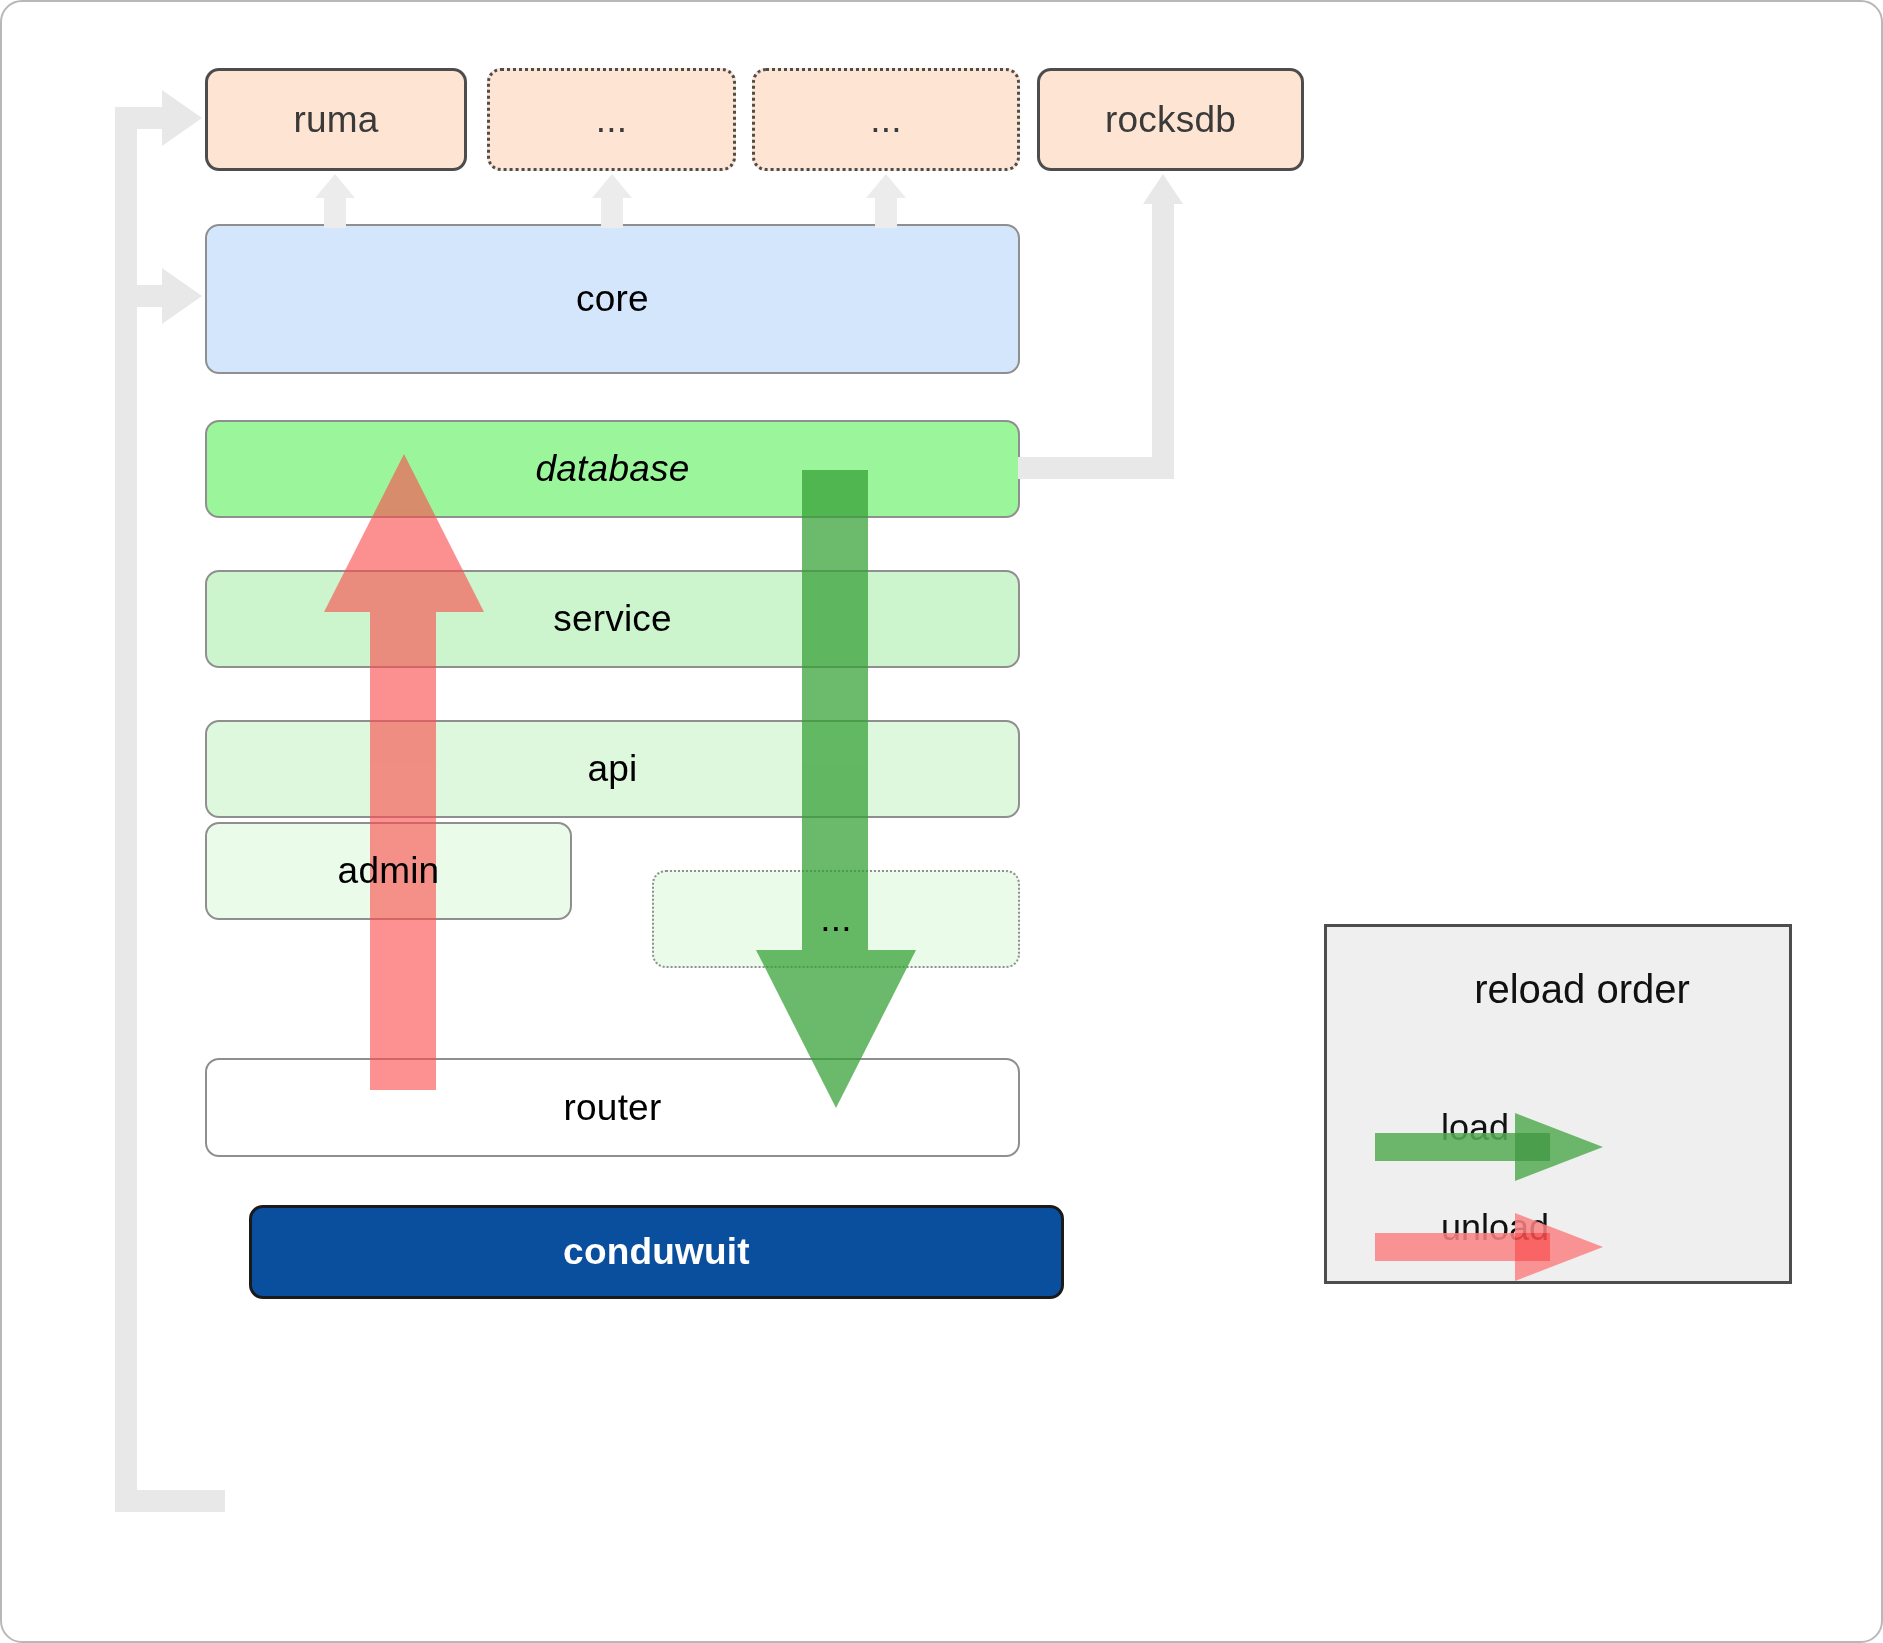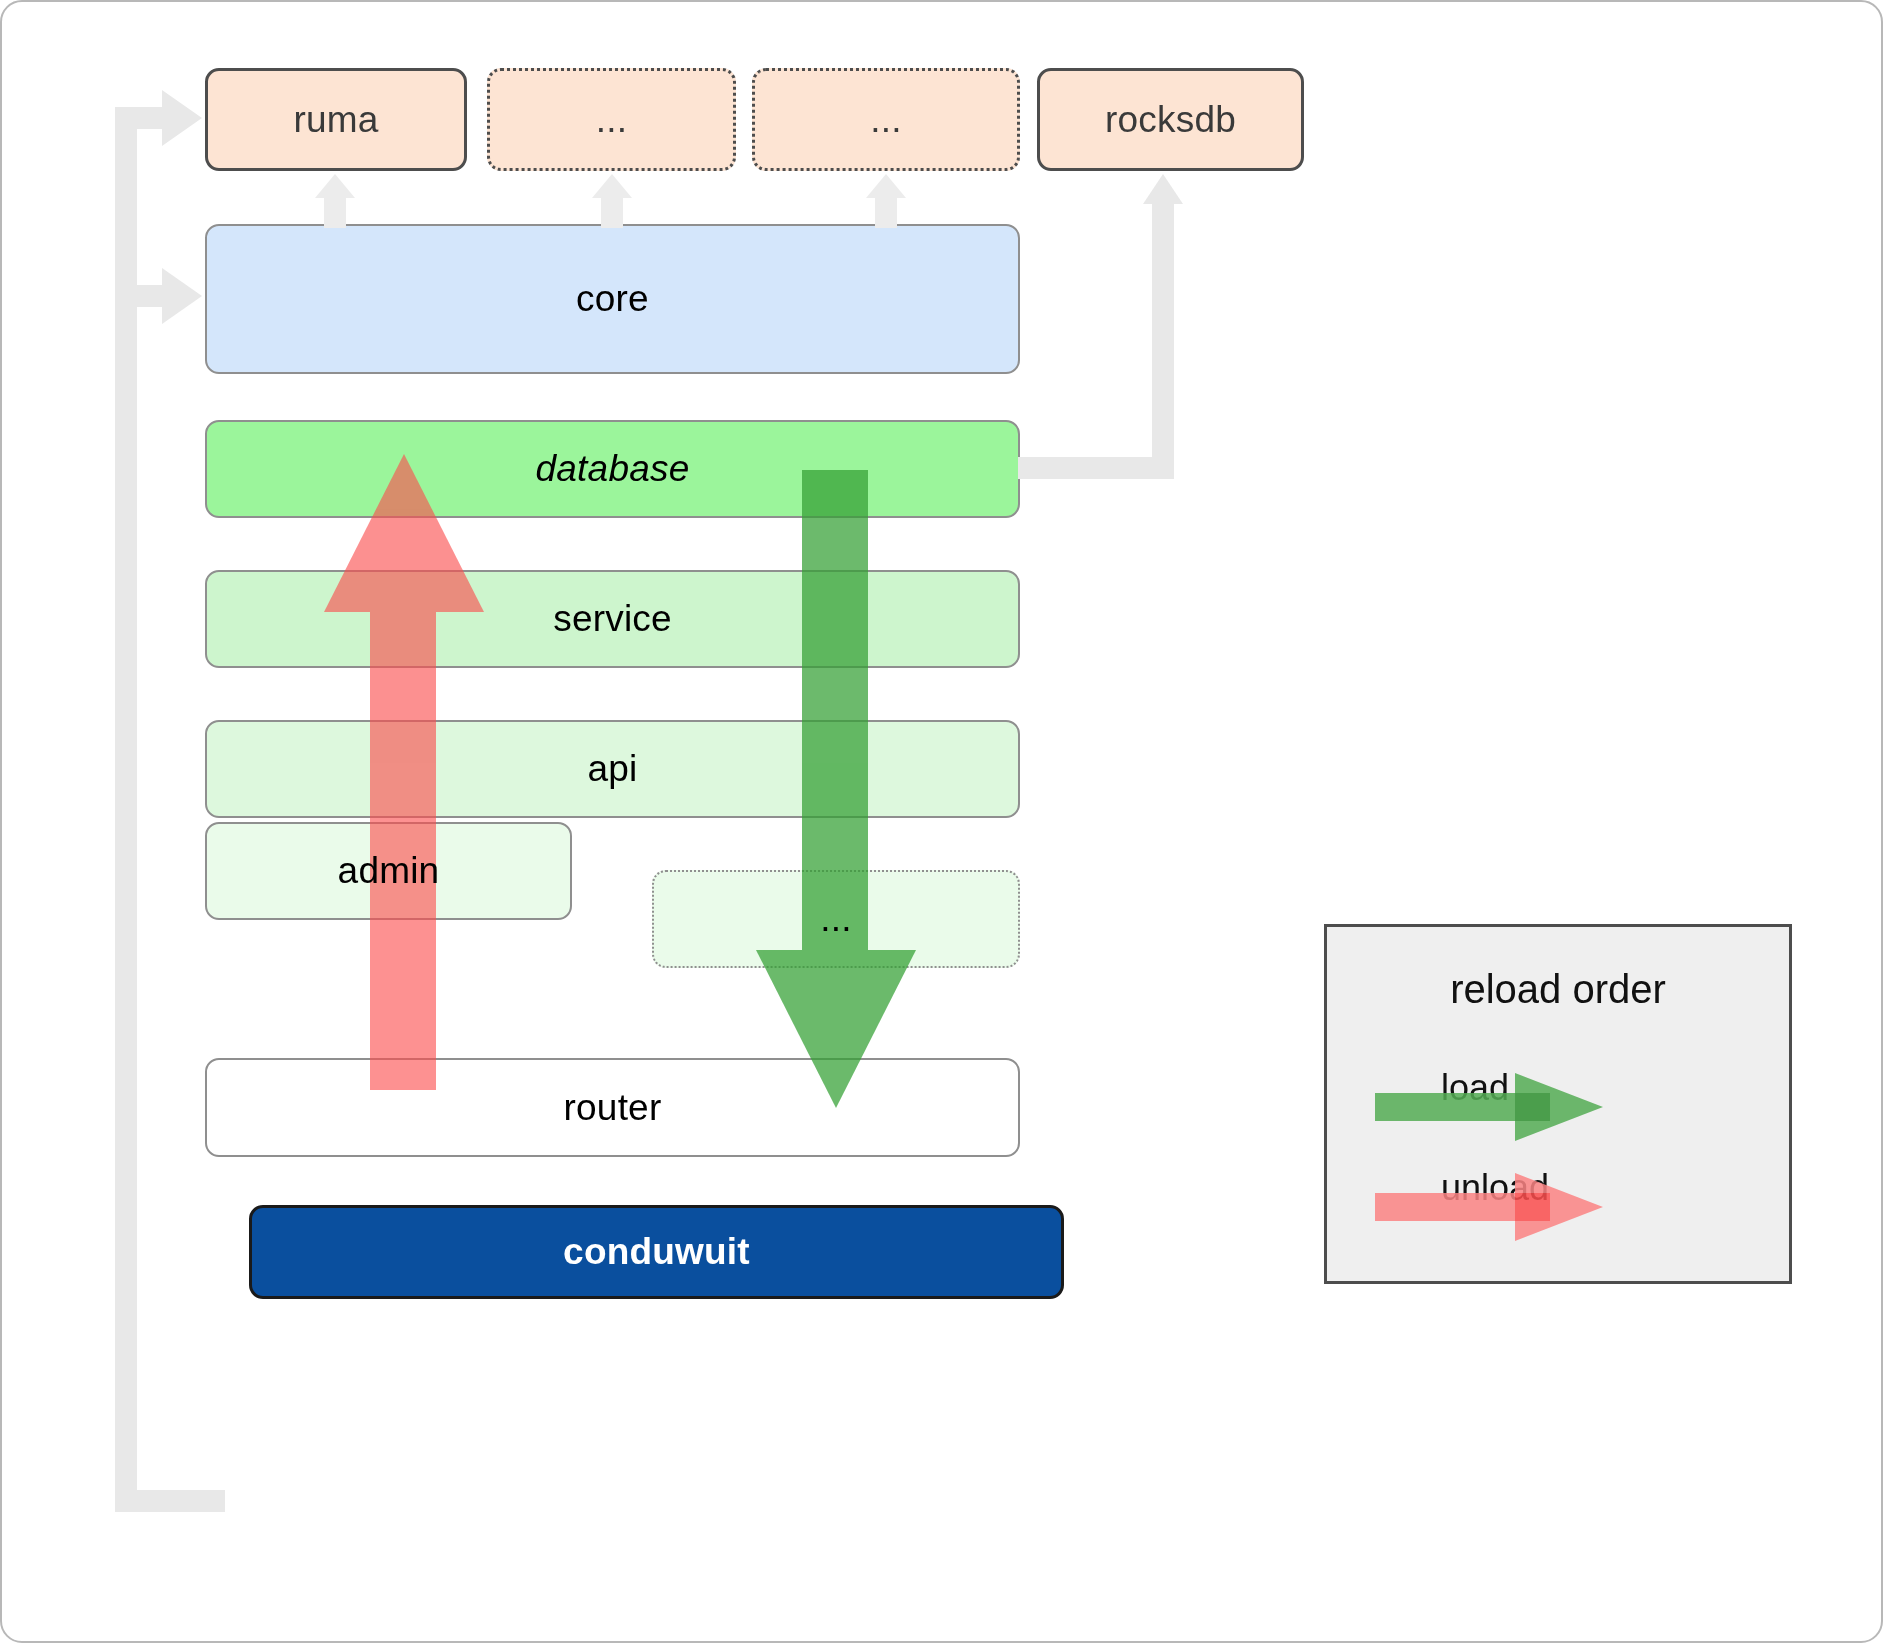--- a/index.html
+++ b/index.html
@@ -22,21 +22,21 @@
   .service{background:#cdf5cd;}
   .api{background:#ddf8dd;}
   .admin{background:#eafbea;}
   .etc{background:#eafbea;}
   .router{background:#ffffff;}
   .conduwuit{background:#0a4f9e;border:3px solid #1a1a1a;}
   .conduwuit .lbl{color:#ffffff;font-weight:bold;}
   
   #legend{position:absolute;box-sizing:border-box;background:#efefef;border:3px solid #4d4d4d;}
   #legend .legend-title{position:absolute;width:100%;text-align:center;font-size:40px;color:#111;}
-  .legend-row{position:absolute;display:flex;align-items:center;}
+  .legend-row{position:absolute;display:flex;align-items:center;margin-top:40px;}
   .legend-label{font-size:36px;color:#111;}
   svg{position:absolute;top:0;left:0;overflow:visible;}
   #arrows-under{z-index:1;}
   #arrows-over{z-index:5;pointer-events:none;}
 </style>
 </head>
 <body>
 
 <div id="canvas">
 
@@ -122,21 +122,21 @@
       <rect x="368" y="536" width="66" height="552" fill="#fb4d4d"></rect>
       <polygon points="322,610 402,452 482,610" fill="#fb4d4d"></polygon>
     </g>
 
     <g opacity="0.72">
       <rect x="800" y="468" width="66" height="552" fill="#33a033"></rect>
       <polygon points="754,948 834,1106 914,948" fill="#33a033"></polygon>
     </g>
   </svg>
 
-  <div id="legend" style="left:1322px;top:922px;width:468px;height:360px;">
+  <div id="legend" style="left:1322px;top:922px;width:468px;height:360px;padding-left:24px;">
     <div class="legend-title" style="top:40px;">reload order</div>
 
     <div class="legend-row" style="left:48px;top:140px;">
       <svg width="230" height="80">
         <g opacity="0.85">
           <rect x="0" y="26" width="175" height="28" fill="#55ad55"></rect>
           <polygon points="140,6 140,74 228,40" fill="#55ad55"></polygon>
           <rect x="140" y="26" width="35" height="28" fill="#2f9030"></rect>
         </g>
       </svg>

